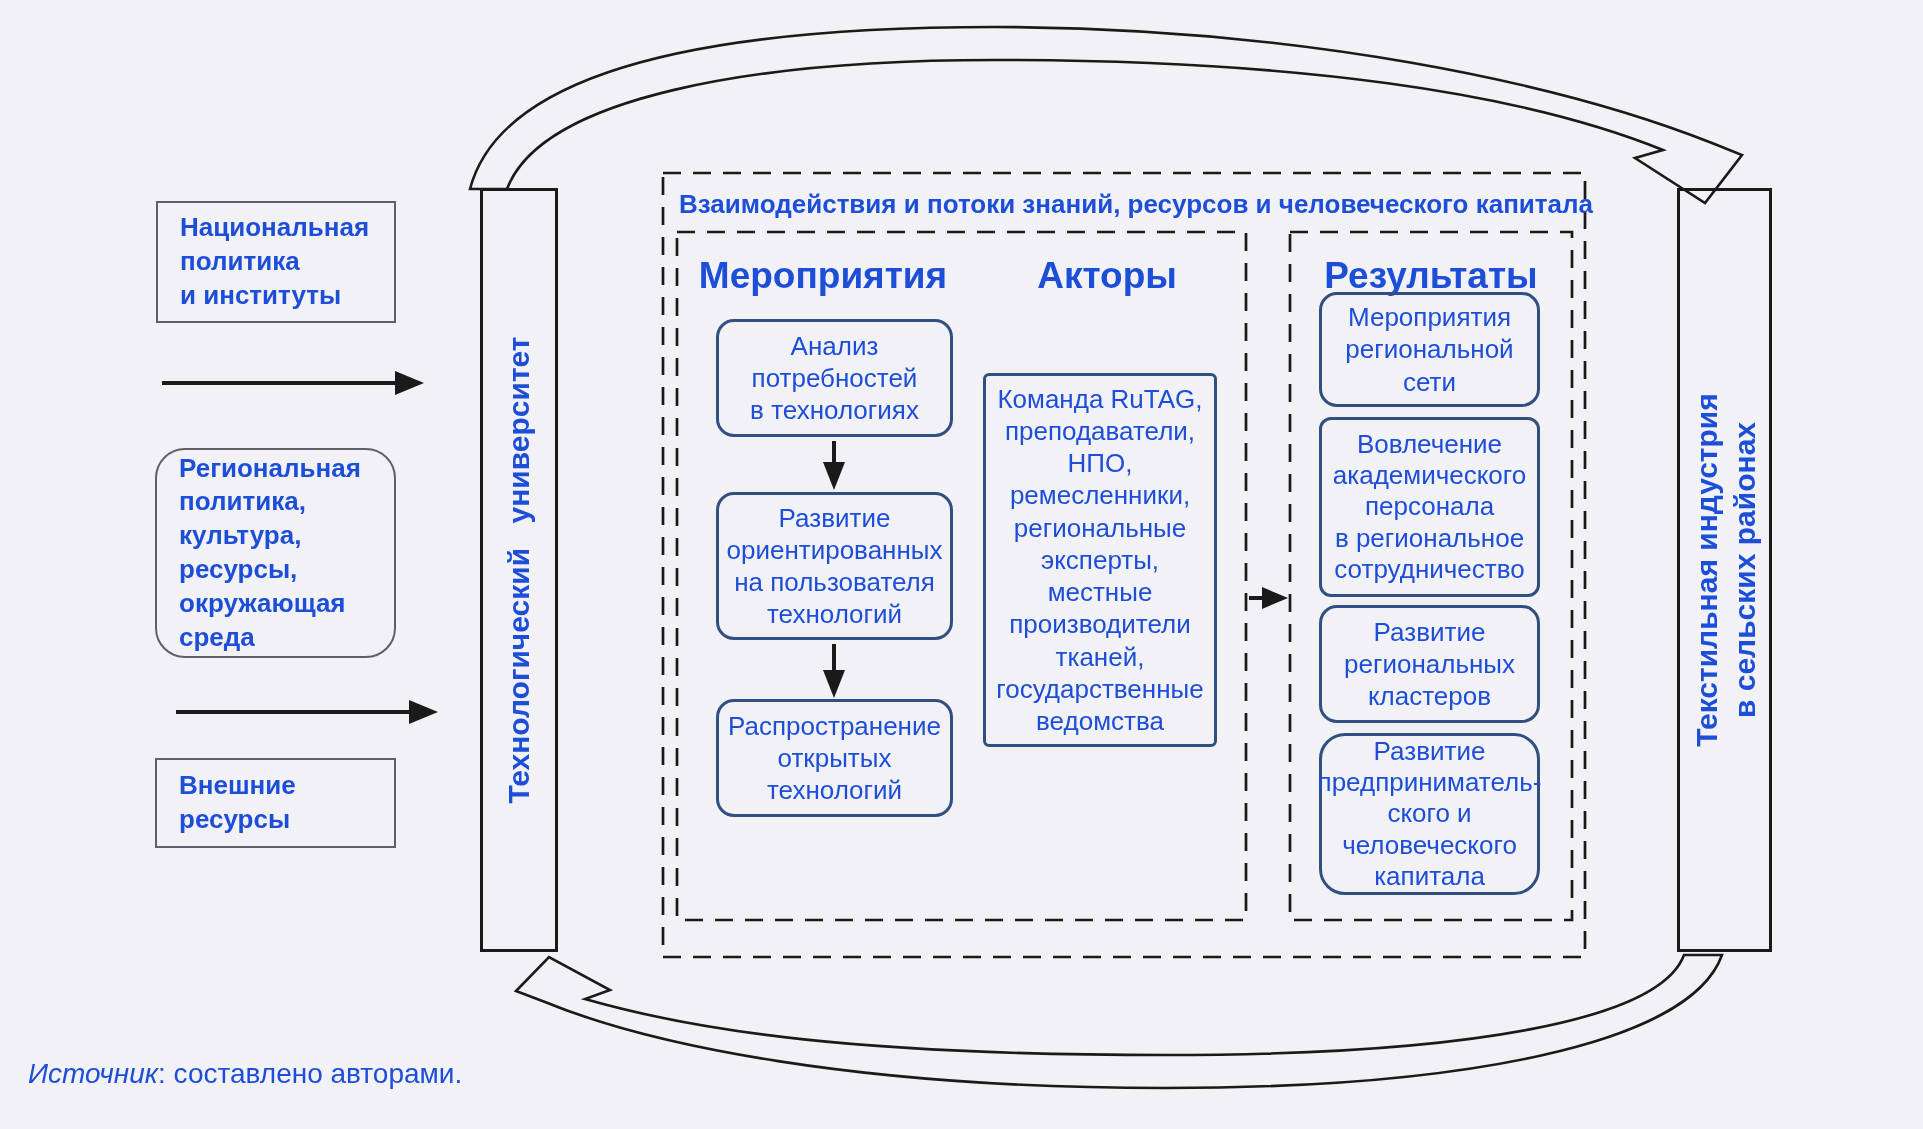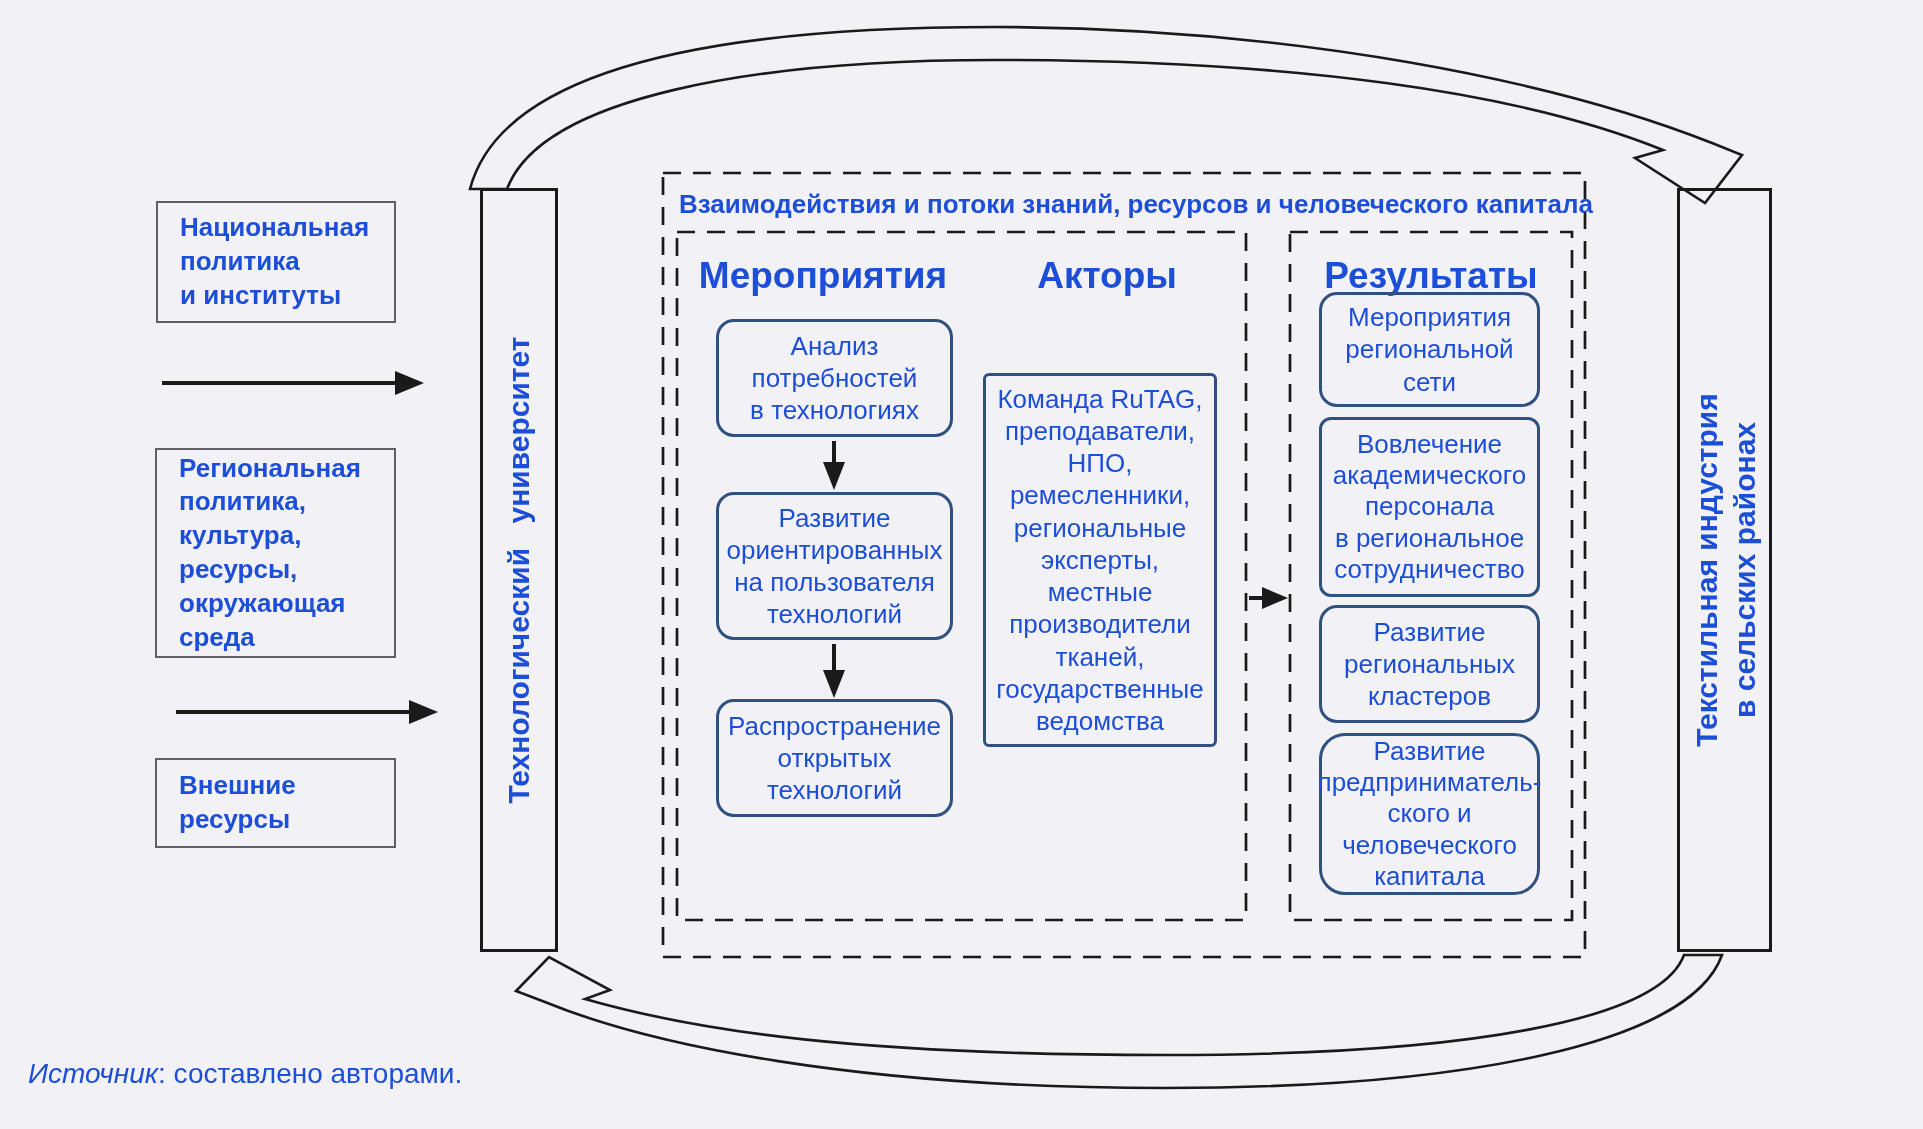--- a/index.html
+++ b/index.html
@@ -22,21 +22,21 @@
     position: absolute;
     border: 2px solid #5f5f66;
     display: flex;
     align-items: center;
     padding-left: 22px;
     font-weight: bold;
     font-size: 26px;
     line-height: 1.3;
   }
   .inbox1 { left: 156px; top: 201px; width: 240px; height: 122px; }
-  .inbox2 { left: 155px; top: 448px; width: 241px; height: 210px; }
+  .inbox2 { left: 155px; top: 448px; width: 241px; height: 210px; border-radius: 30px; }
   .inbox3 { left: 155px; top: 758px; width: 241px; height: 90px;  }
 
   
   .vbar { position: absolute; border: 3px solid #1a1a1a; }
   .vbar-left  { left: 480px;  top: 188px; width: 78px;  height: 764px; }
   .vbar-right { left: 1677px; top: 188px; width: 95px;  height: 764px; }
   .vtext {
     position: absolute;
     left: 50%; top: 50%;
     width: 740px;

